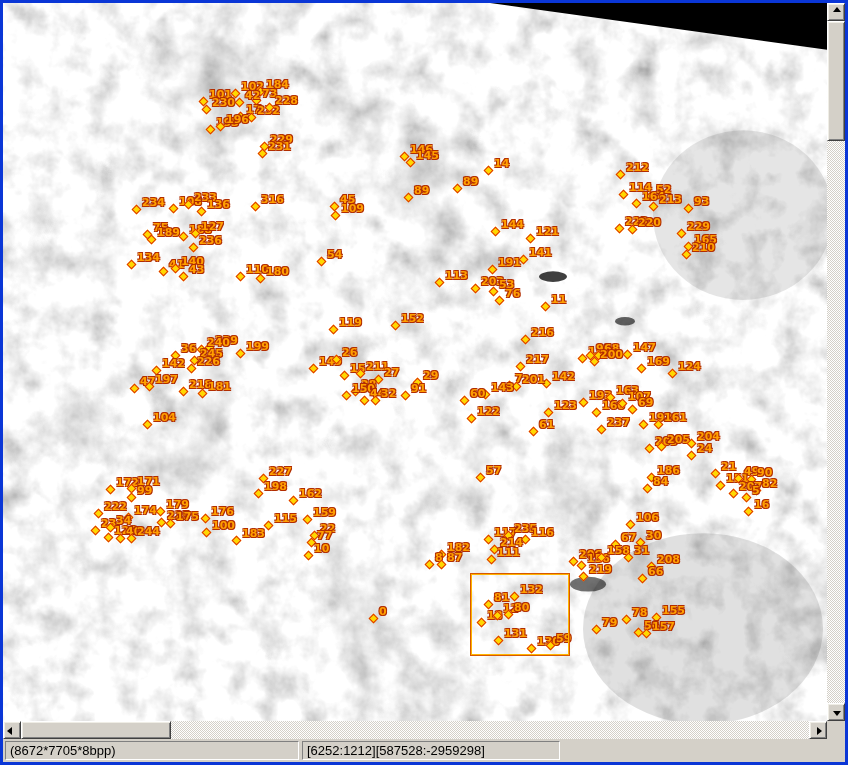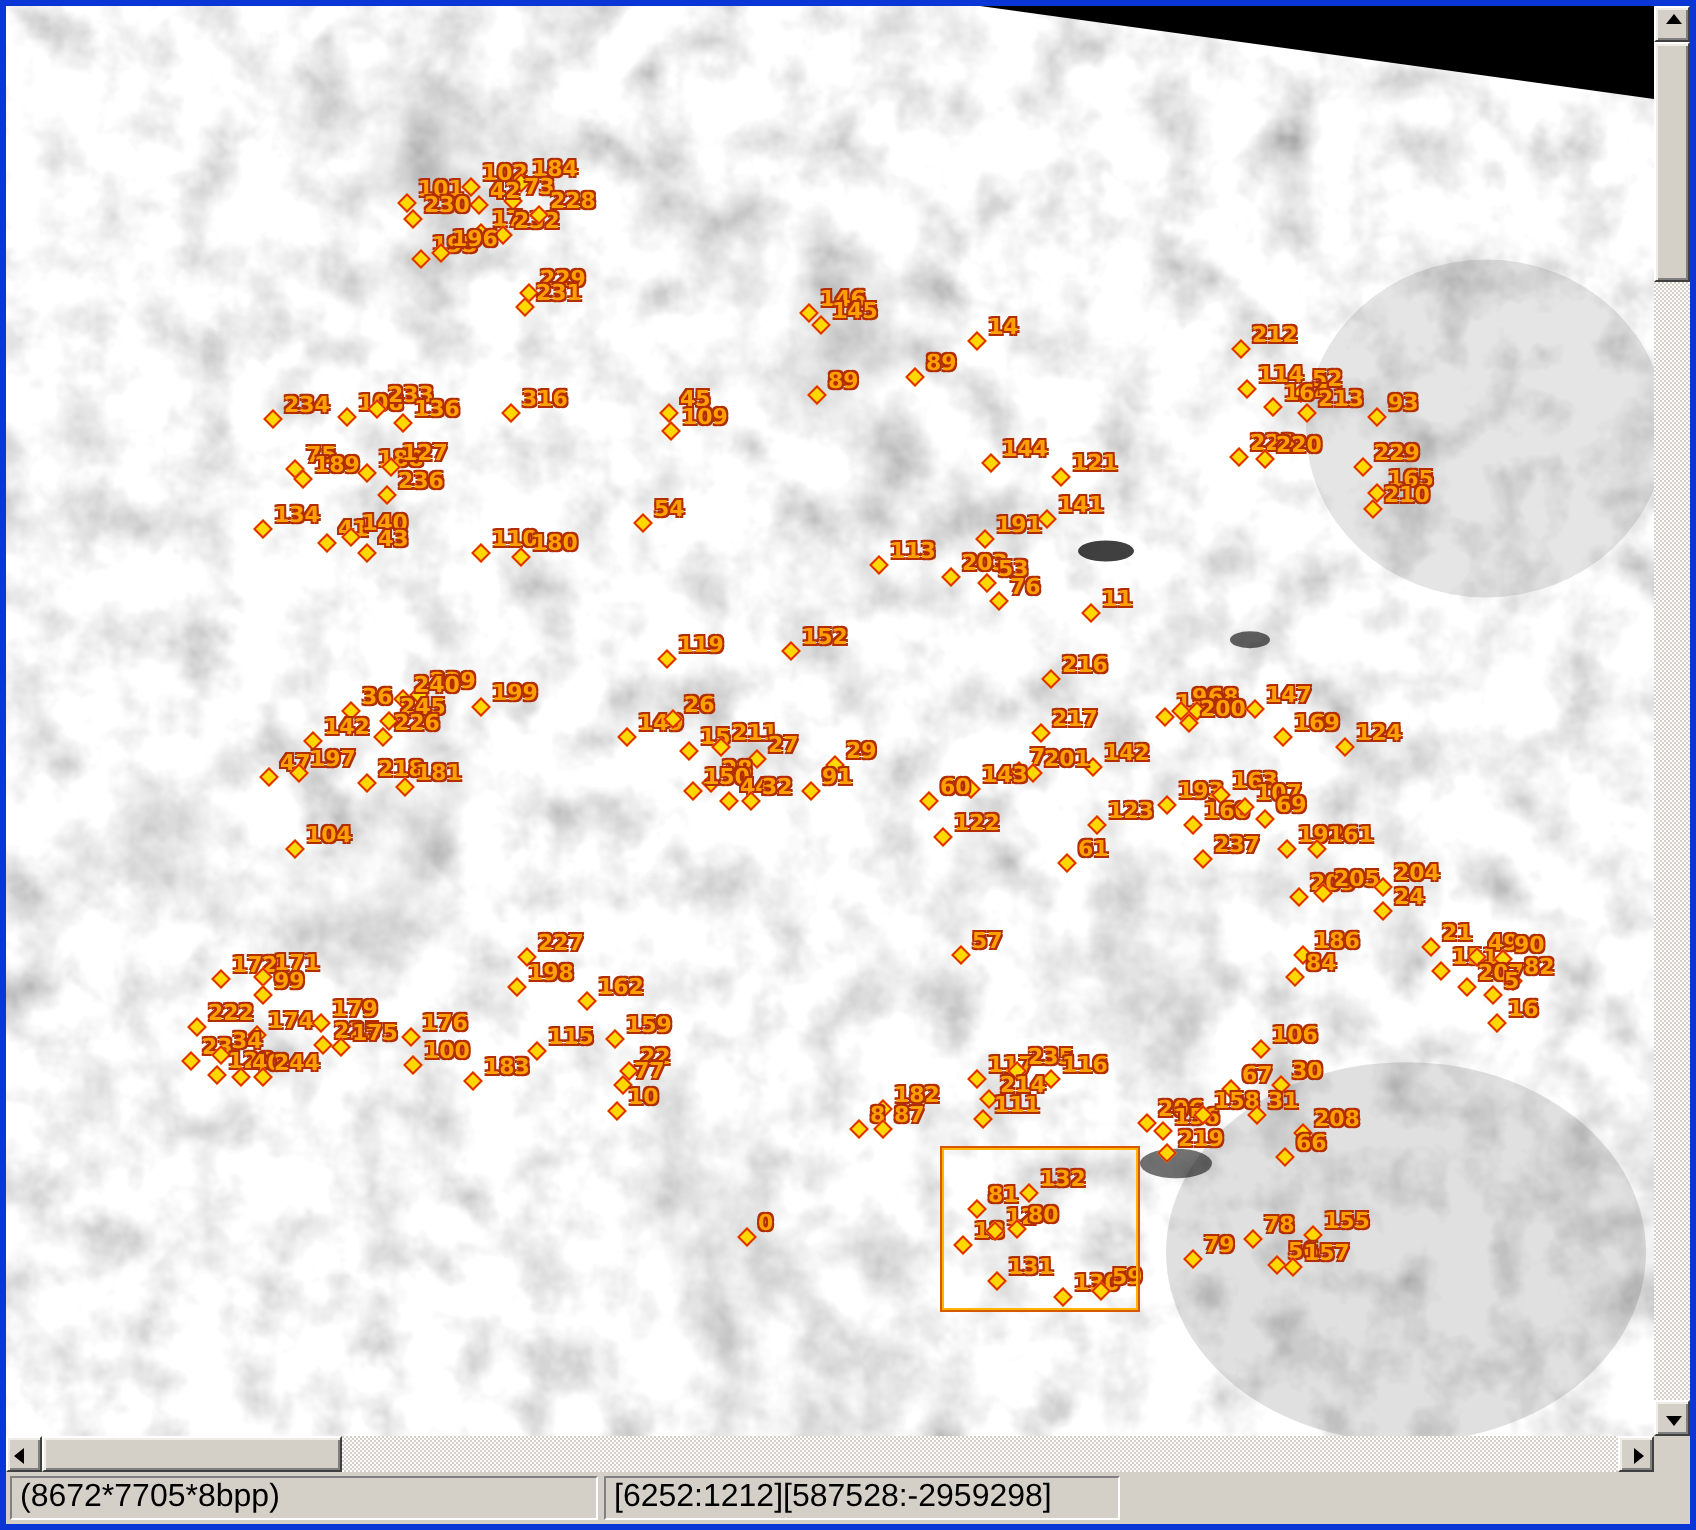--- a/index.html
+++ b/index.html
@@ -62,21 +62,21 @@
   .up i{left:5px;top:3px;border-bottom:5px solid #000;border-top:none;}
   .down i{left:5px;top:7px;border-top:5px solid #000;border-bottom:none;}
   .left i{left:3px;top:5px;border-right:5px solid #000;border-left:none;}
   .right i{left:7px;top:5px;border-left:5px solid #000;border-right:none;}
   .thumb{position:absolute;background:#d4d0c8;border:1px solid;border-color:#fff #404040 #404040 #fff;
     box-shadow:inset 1px 1px 0 #efede5, inset -1px -1px 0 #808080;}
   .vthumb{left:0;top:18px;width:18px;height:120px;}
   .hthumb{top:0;left:18px;width:150px;height:18px;}
   
   .statusbar{flex:0 0 22px;background:#d4d0c8;display:flex;align-items:center;gap:3px;
-    padding:2px 2px 2px 2px;font-size:16px;}
+    padding:2px 2px 2px 2px;font-size:13px;}
   .spanel{border:1px solid;border-color:#808080 #fff #fff #808080;background:#d4d0c8;
     padding:1px 4px;white-space:nowrap;overflow:hidden;display:flex;align-items:center;}
   .sp1{flex:0 0 294px;} .sp2{flex:0 0 258px;} .sp3{flex:1;position:relative;}
   .grip{position:absolute;right:0;bottom:0;width:14px;height:14px;
     background:repeating-linear-gradient(135deg,transparent 0 2px,#fff 2px 3px,#808080 3px 5px);}
 </style>
 </head>
 <body>
 
 <div class="window">

